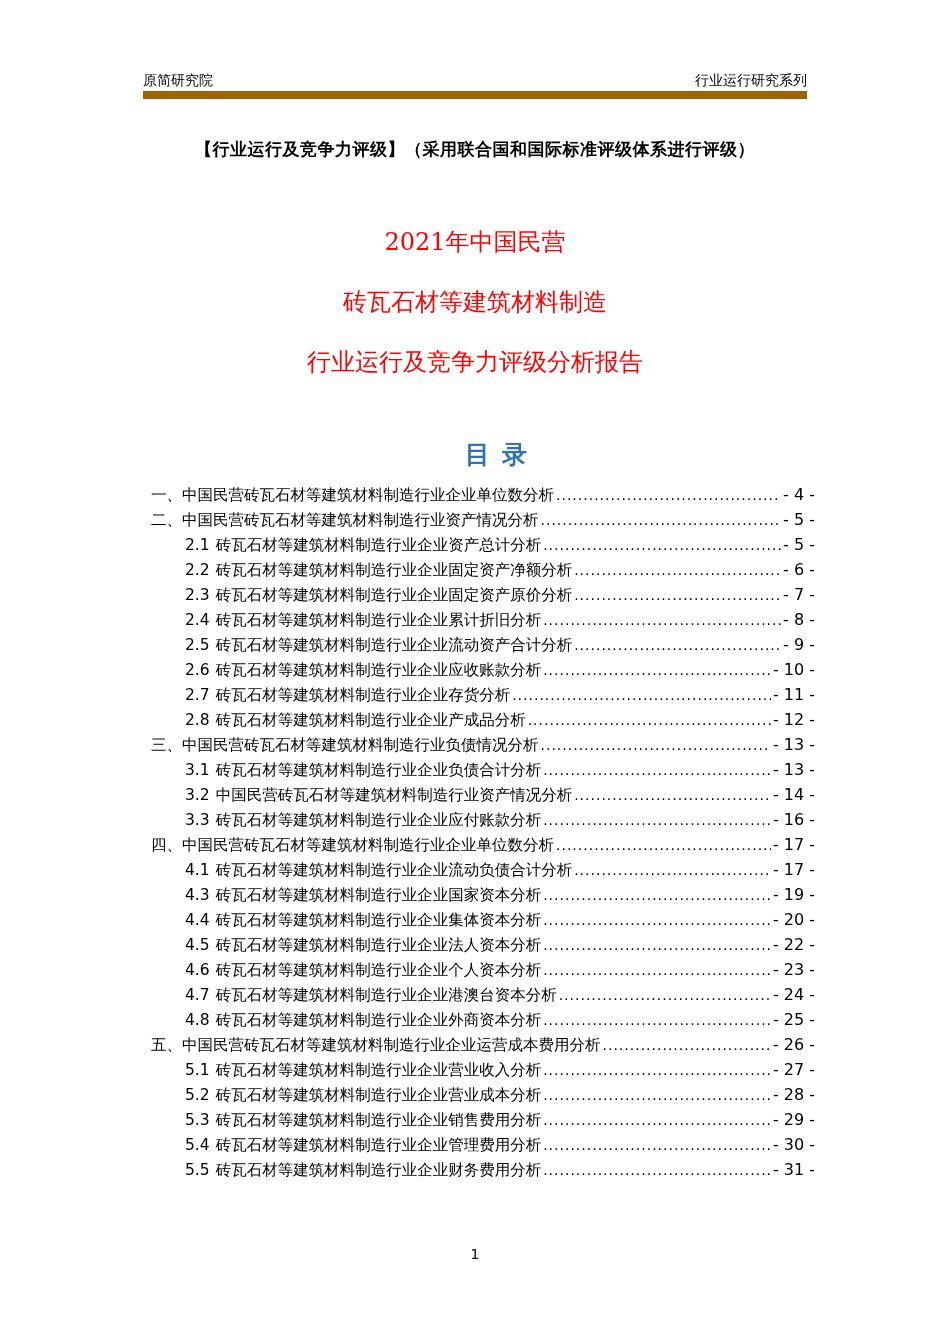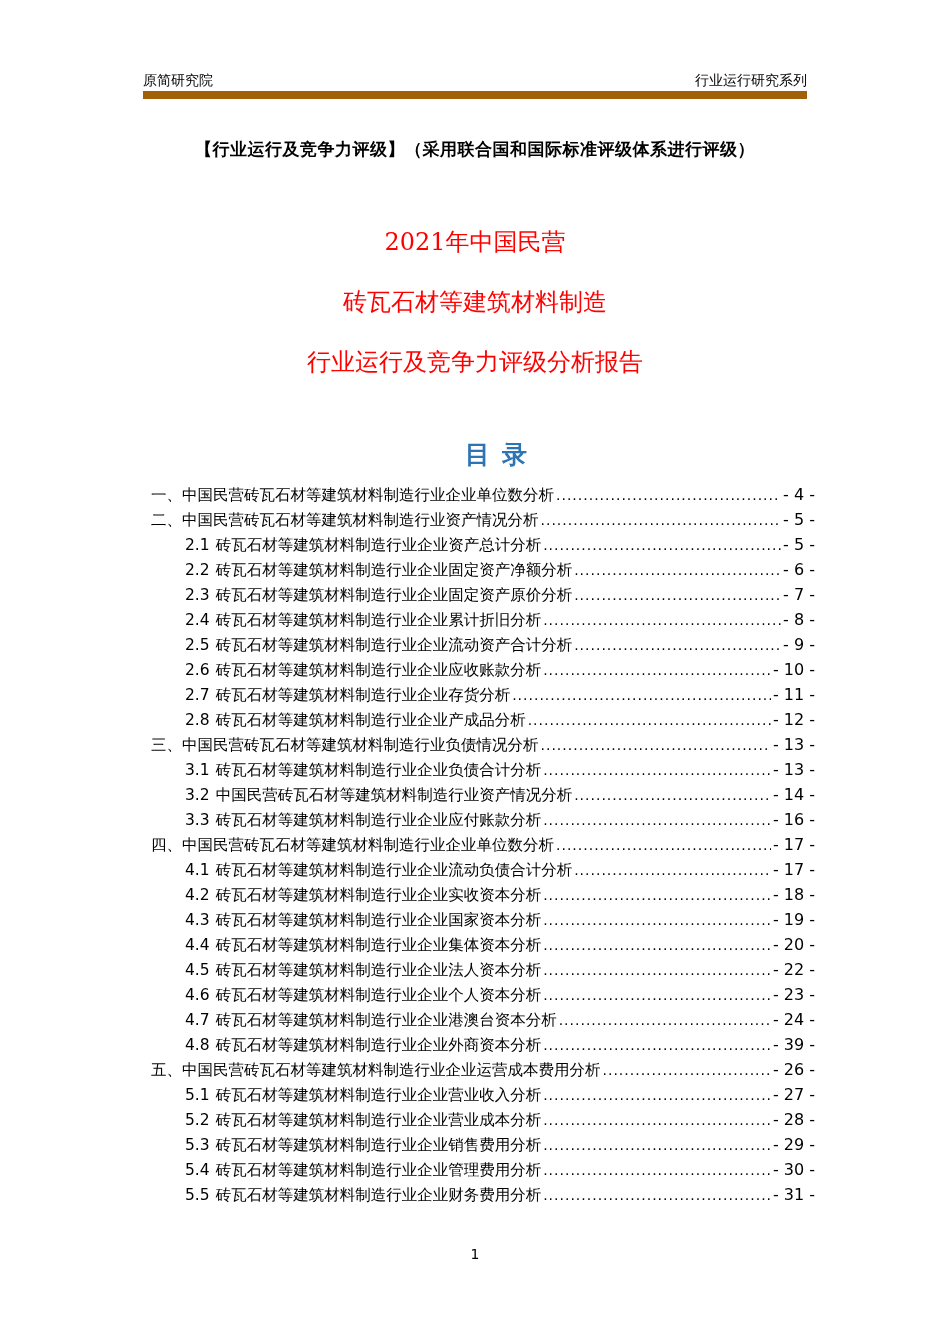--- a/index.html
+++ b/index.html
@@ -198,25 +198,20 @@
       <span class="toc-text"><span class="toc-num" style="margin-right: 0px;">四、</span><span>中国民营砖瓦石材等建筑材料制造行业企业单位数分析</span></span>
       <span class="toc-leader"></span>
       <span class="toc-page">- 17 -</span>
     </div>
     <div class="toc-row level-2">
       <span class="toc-text"><span class="toc-num">4.1</span><span>砖瓦石材等建筑材料制造行业企业流动负债合计分析</span></span>
       <span class="toc-leader"></span>
       <span class="toc-page">- 17 -</span>
     </div>
     <div class="toc-row level-2">
-      <span class="toc-text"><span class="toc-num">4.2</span><span>砖瓦石材等建筑材料制造行业企业实收资本分析</span></span>
-      <span class="toc-leader"></span>
-      <span class="toc-page">- 18 -</span>
-    </div>
-    <div class="toc-row level-2">
       <span class="toc-text"><span class="toc-num">4.3</span><span>砖瓦石材等建筑材料制造行业企业国家资本分析</span></span>
       <span class="toc-leader"></span>
       <span class="toc-page">- 19 -</span>
     </div>
     <div class="toc-row level-2">
       <span class="toc-text"><span class="toc-num">4.4</span><span>砖瓦石材等建筑材料制造行业企业集体资本分析</span></span>
       <span class="toc-leader"></span>
       <span class="toc-page">- 20 -</span>
     </div>
     <div class="toc-row level-2">
@@ -230,21 +225,21 @@
       <span class="toc-page">- 23 -</span>
     </div>
     <div class="toc-row level-2">
       <span class="toc-text"><span class="toc-num">4.7</span><span>砖瓦石材等建筑材料制造行业企业港澳台资本分析</span></span>
       <span class="toc-leader"></span>
       <span class="toc-page">- 24 -</span>
     </div>
     <div class="toc-row level-2">
       <span class="toc-text"><span class="toc-num">4.8</span><span>砖瓦石材等建筑材料制造行业企业外商资本分析</span></span>
       <span class="toc-leader"></span>
-      <span class="toc-page">- 39 -</span>
+      <span class="toc-page">- 25 -</span>
     </div>
     <div class="toc-row level-1">
       <span class="toc-text"><span class="toc-num" style="margin-right: 0px;">五、</span><span>中国民营砖瓦石材等建筑材料制造行业企业运营成本费用分析</span></span>
       <span class="toc-leader"></span>
       <span class="toc-page">- 26 -</span>
     </div>
     <div class="toc-row level-2">
       <span class="toc-text"><span class="toc-num">5.1</span><span>砖瓦石材等建筑材料制造行业企业营业收入分析</span></span>
       <span class="toc-leader"></span>
       <span class="toc-page">- 27 -</span>

